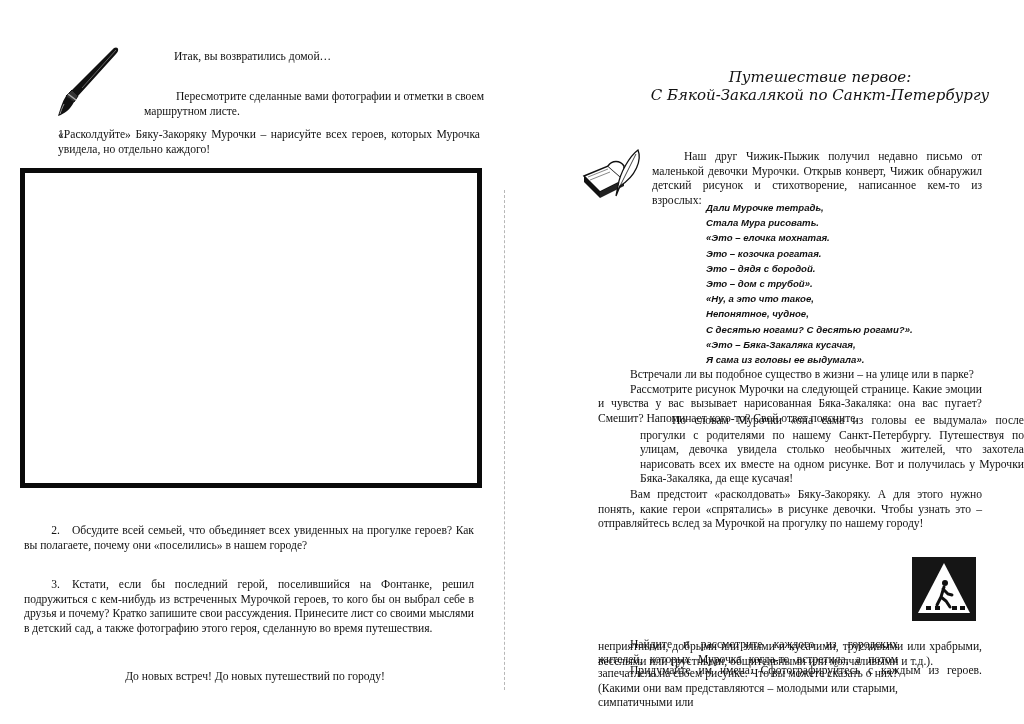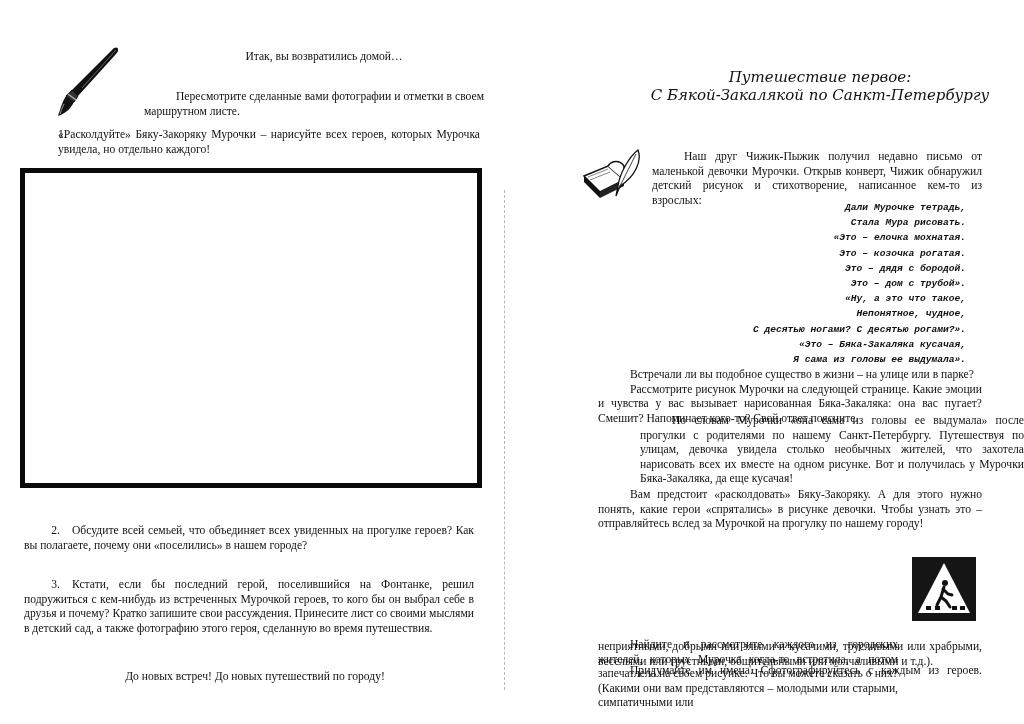--- a/index.html
+++ b/index.html
@@ -13,40 +13,40 @@
   .fold {
     position:absolute; left:504px; top:190px; width:1px; height:500px;
     border-left:1px dashed #9a9a9a; opacity:0.7;
   }
   .txt { position:absolute; font-size:11.6px; line-height:14.6px; text-align:justify; }
   .just-last { text-align-last:justify; }
   .indent { text-indent:32px; }
 
   
   .brush { position:absolute; left:52px; top:44px; width:70px; height:76px; }
-  .intro1 { left:174px; top:50px; width:300px; text-align:center; }
+  .intro1 { left:174px; top:50px; width:300px; text-align:left; }
   .intro2 { left:144px; top:90px; width:340px; }
   .q1 { left:58px; top:128px; width:422px; }
   .q1 .num { position:absolute; left:0; top:0; }
   .q1 .body { }
   .drawbox {
     position:absolute; left:20px; top:168px; width:462px; height:320px;
     border:5px solid #0a0a0a; box-sizing:border-box; background:#fff;
   }
   .q2 { left:24px; top:524px; width:450px; }
   .q3 { left:24px; top:578px; width:450px; }
   .farewell { left:0; top:670px; width:510px; text-align:center; }
 
   
   .title { position:absolute; left:110px; top:68px; width:400px; text-align:center;
     font-style:italic; font-size:15px; line-height:18px; font-family:"DejaVu Serif", serif; }
   .book { position:absolute; left:70px; top:146px; width:64px; height:56px; }
   .p1 { left:142px; top:150px; width:330px; }
   .poem { position:absolute; left:196px; top:200px; width:260px;
-    font-style:italic; font-weight:bold; font-size:9.6px; line-height:15.2px; font-family:Liberation Mono, monospace;text-align:right; }
+    font-style:italic; font-weight:bold; font-size:9.6px; line-height:15.2px; font-family:Liberation Sans, sans-serif; }
   .p2 { left:88px; top:368px; width:384px; }
   .p3 { left:88px; top:414px; width:384px;margin-left:42px; }
   .p4 { left:88px; top:488px; width:384px; }
   .p5 { left:88px; top:554px; width:300px; }
   .p6 { left:88px; top:598px; width:300px;margin-top:40px; }
   .p6b { left:88px; top:640px; width:384px; }
   .p7 { left:88px; top:664px; width:384px; }
   .sign { position:absolute; left:402px; top:557px; width:64px; height:64px; background:#151515; }
   .sign svg { width:64px; height:64px; display:block; }
 </style>

